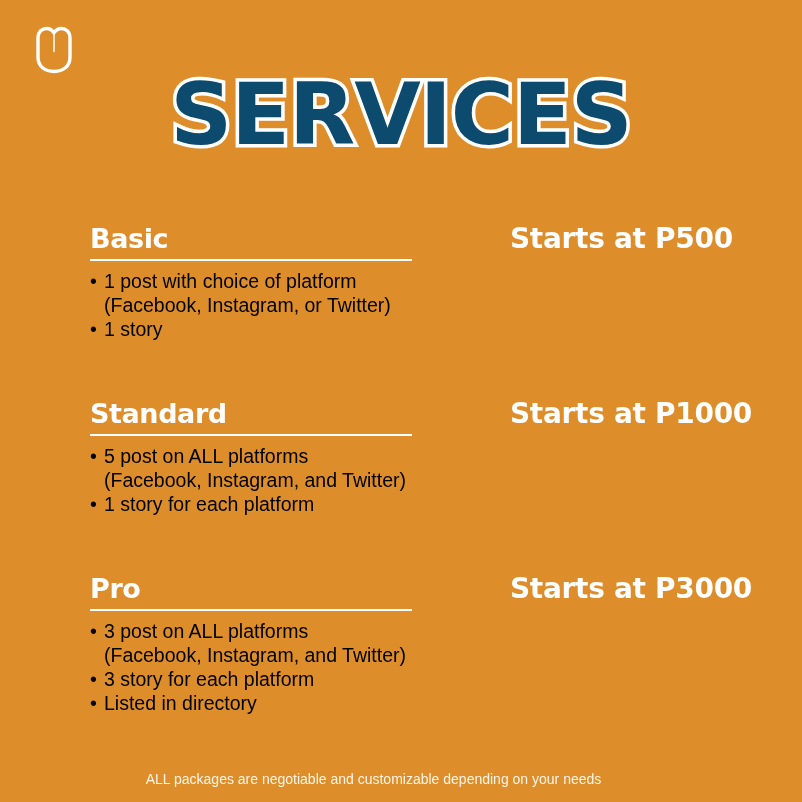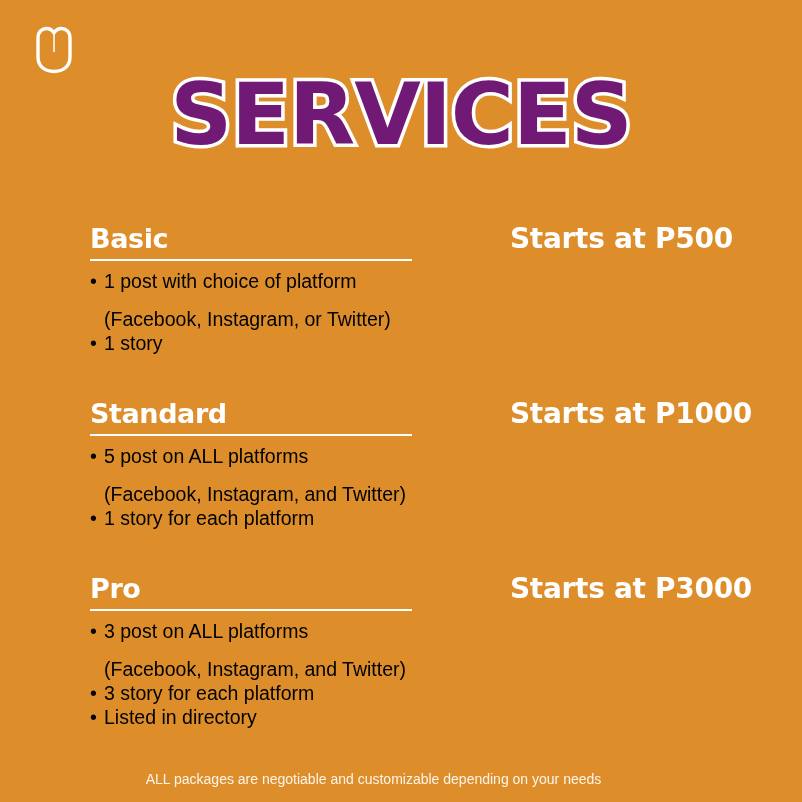--- a/index.html
+++ b/index.html
@@ -37,21 +37,21 @@
     position: absolute;
     left: 0;
     top: 66px;
     width: 802px;
     text-align: center;
     font-family: "DejaVu Sans", sans-serif;
     font-weight: 700;
     font-size: 86px;
     line-height: 96px;
     letter-spacing: -1px;
-    color: #701a75;
+    color: #0c4a6e;
     -webkit-text-stroke: 7px #ffffff;
     paint-order: stroke fill;
     white-space: nowrap;
   }
 
   
   #packages {
     position: absolute;
     left: 0;
     top: 222px;
@@ -93,21 +93,20 @@
     font-weight: 400;
     color: #000000;
     white-space: nowrap;
     margin-bottom: 0px;
   }
   .feat-line {
     display: block;
   }
   .feat-line.cont {
     padding-left: 14px;
-    margin-top: 14px;
   }
   .bullet {
     display: inline-block;
     width: 14px;
   }
   .pkg-price {
     position: absolute;
     left: 510px;
     top: 0;
     font-family: "DejaVu Sans", sans-serif;

